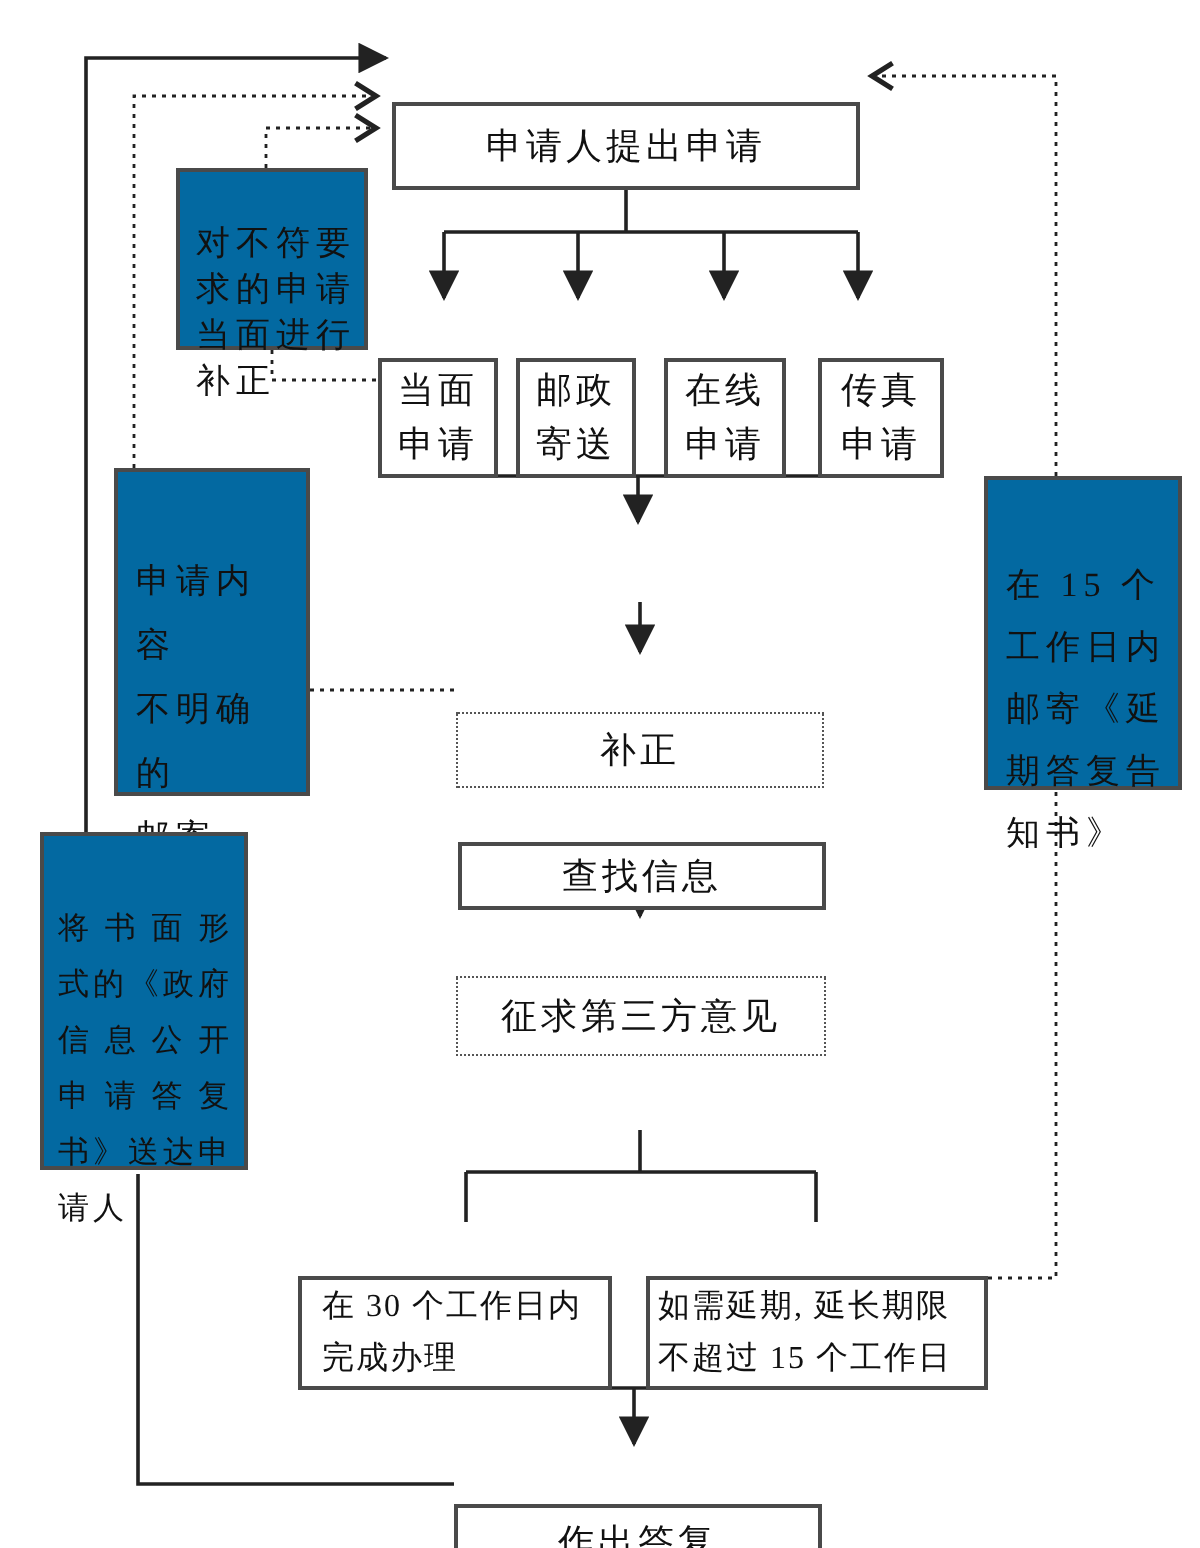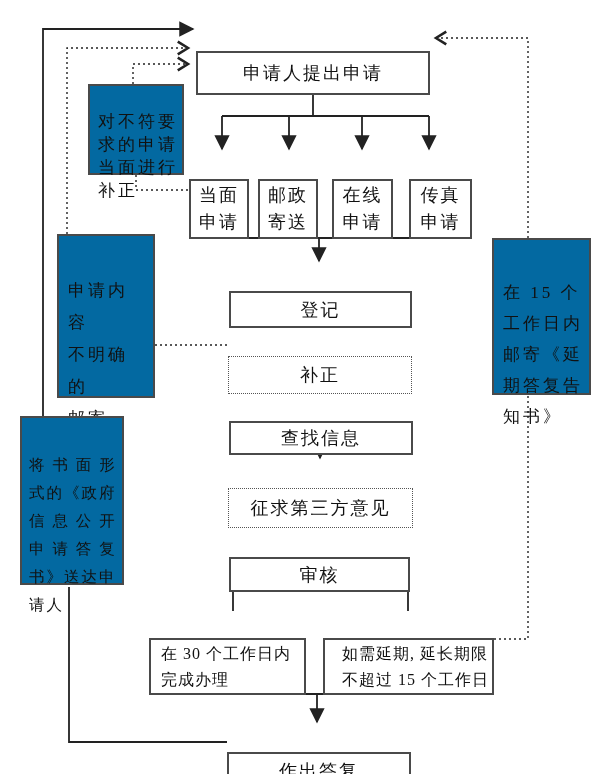--- a/index.html
+++ b/index.html
@@ -98,46 +98,40 @@
   </div>
   <div class="node method" style="left:332px;top:152px;width:61px;height:60px;">
     <span>在线
 申请</span>
   </div>
   <div class="node method" style="left:409px;top:152px;width:63px;height:60px;">
     <span>传真
 申请</span>
   </div>
 
-  <div class="node" style="left:229px;top:264px;width:183px;height:37px;">
-    <span>登记</span>
-  </div>
 
   <div class="node dotted" style="left:228px;top:329px;width:184px;height:38px;">
     <span>补正</span>
   </div>
 
   <div class="node" style="left:229px;top:394px;width:184px;height:34px;">
     <span>查找信息</span>
   </div>
 
   <div class="node dotted" style="left:228px;top:461px;width:185px;height:40px;">
     <span>征求第三方意见</span>
   </div>
 
-  <div class="node" style="left:229px;top:530px;width:181px;height:35px;">
-    <span>审核</span>
-  </div>
 
   <div class="node duo" style="left:149px;top:611px;width:157px;height:57px;">
     <span>在 30 个工作日内
 完成办理</span>
   </div>
 
-  <div class="node duo" style="left:323px;top:611px;width:171px;height:57px;padding-left:17px;">
+  <div class="node duo" style="left:323px;top:611px;width:171px;height:57px;padding-left:4px;">
     <span>如需延期, 延长期限
 不超过 15 个工作日</span>
   </div>
 
   <div class="node" style="left:227px;top:725px;width:184px;height:37px;">
     <span>作出答复</span>
   </div>
 
   <div class="note n-correct" style="left:88px;top:84px;width:96px;height:91px;">
     <span>对不符要

